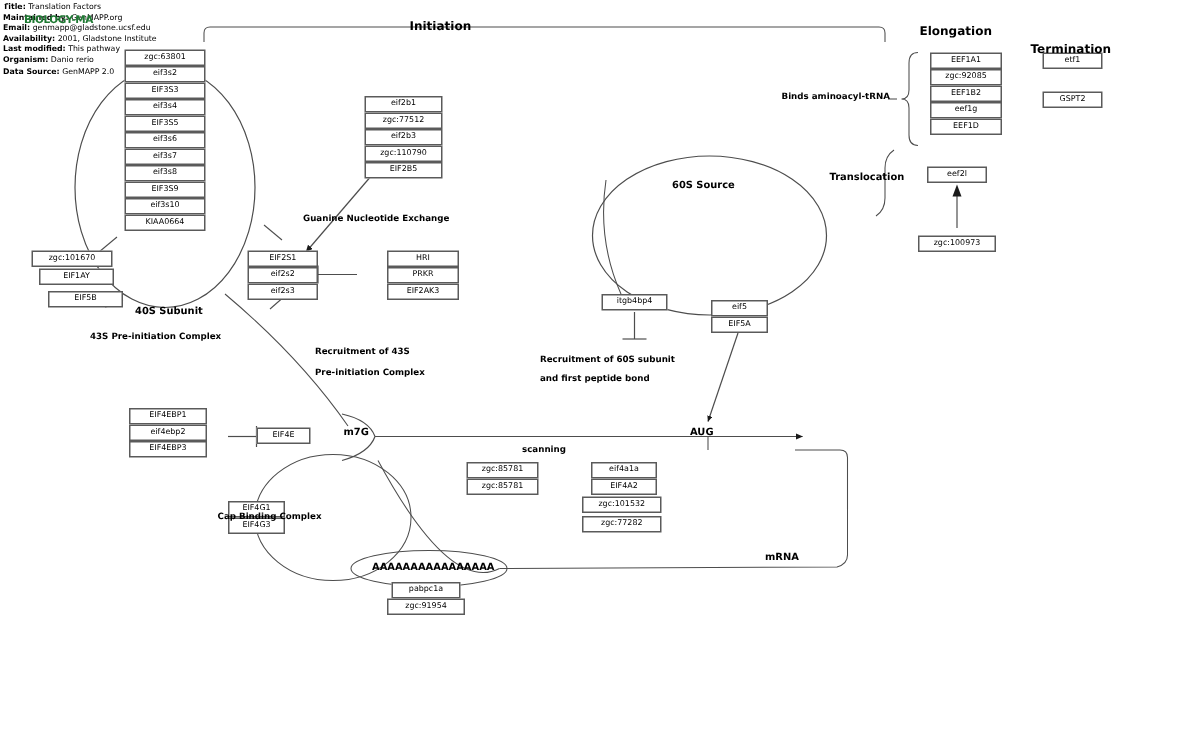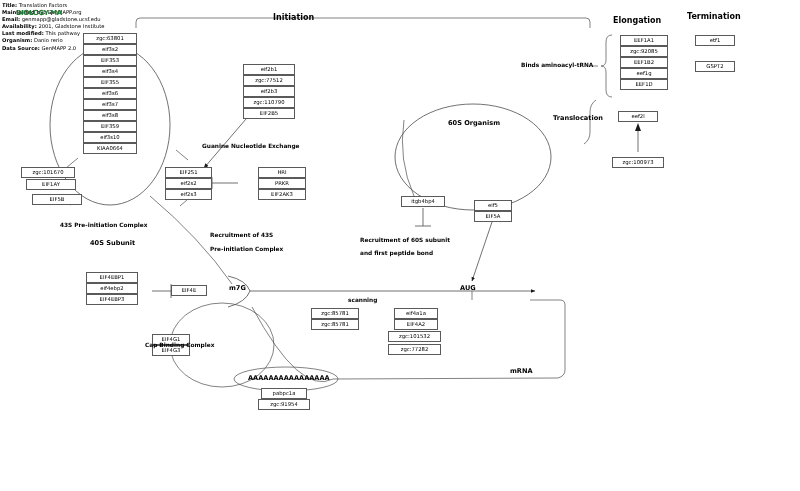--- a/index.html
+++ b/index.html
@@ -179,26 +179,26 @@
     </div>
     <div class="hrow">
       <span class="hkey">Data Source:</span>
       <span class="hval">GenMAPP 2.0</span>
     </div>
   </div>
   <div id="wm">BIOLOGY-MA</div>
 
   <div class="lbl big" style="left:273px; top:13px;text-align:center;">Initiation</div>
   <div class="lbl big" style="left:613px; top:16px;">Elongation</div>
-  <div class="lbl big" style="left:687px; top:12px;">Termination</div>
+  <div class="lbl big" style="left:687px; top:28px;">Termination</div>
   <div class="lbl mid" style="left:553px; top:114px;text-align:center;">Translocation</div>
   <div class="lbl sml" style="left:521px; top:62px;">Binds aminoacyl-tRNA</div>
 
-  <div class="lbl mid" style="left:90px; top:203px;margin-top:36px;">40S Subunit</div>
-  <div class="lbl mid" style="left:448px; top:119px;">60S Organism</div>
+  <div class="lbl mid" style="left:90px; top:203px;">40S Subunit</div>
+  <div class="lbl mid" style="left:448px; top:119px;">60S Source</div>
   <div class="lbl sml" style="left:60px; top:222px;">43S Pre-initiation Complex</div>
   <div class="lbl sml" style="left:202px; top:143px;">Guanine Nucleotide Exchange</div>
   <div class="lbl sml" style="left:210px; top:232px;">Recruitment of 43S</div>
   <div class="lbl sml" style="left:210px; top:246px;">Pre-initiation Complex</div>
   <div class="lbl sml" style="left:360px; top:237px;">Recruitment of 60S subunit</div>
   <div class="lbl sml" style="left:360px; top:250px;">and first peptide bond</div>
   <div class="lbl sml" style="left:145px; top:342px;">Cap Binding Complex</div>
   <div class="lbl mid" style="left:229px; top:284px;">m7G</div>
   <div class="lbl mid" style="left:460px; top:284px;">AUG</div>
   <div class="lbl sml" style="left:348px; top:297px;">scanning</div>

